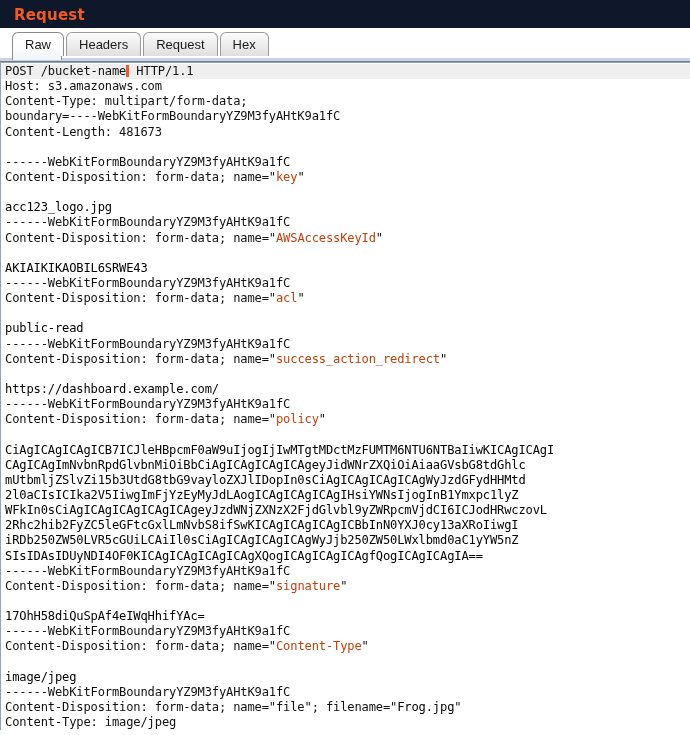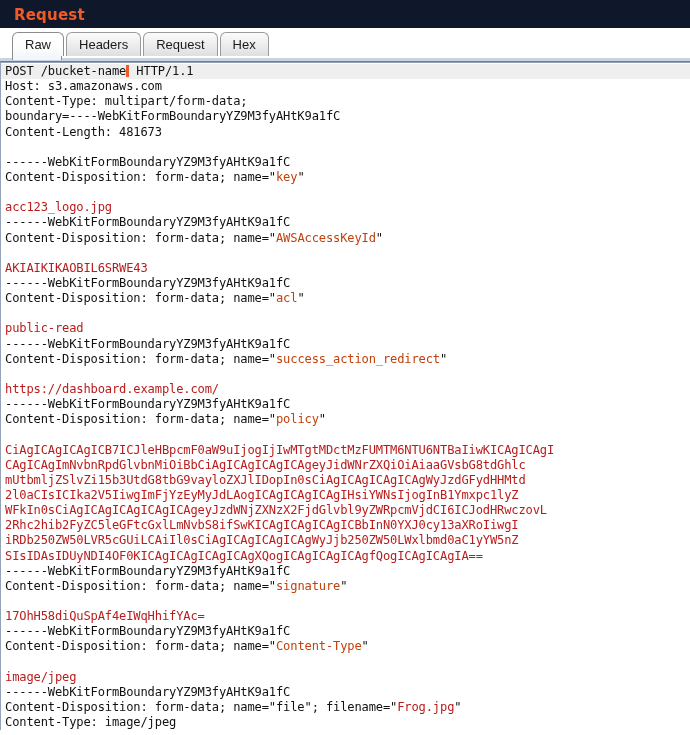--- a/index.html
+++ b/index.html
@@ -122,21 +122,21 @@
   }
   .ln.current {
     background: #efefef;
     width: 686px;
     margin-left: -4px;
     padding-left: 4px;
   }
   .blank { display:block; height: 15.15px; }
 
   .s-key   { color: #c2410c; }            
-  .s-val   { color: #b91c1c; }
+  .s-val   { color: #000000; }
   .caret {
     display: inline-block;
     width: 3px;
     height: 12px;
     background: #f05a28;
     vertical-align: -2px;
   }
 
   
   .watermark {

